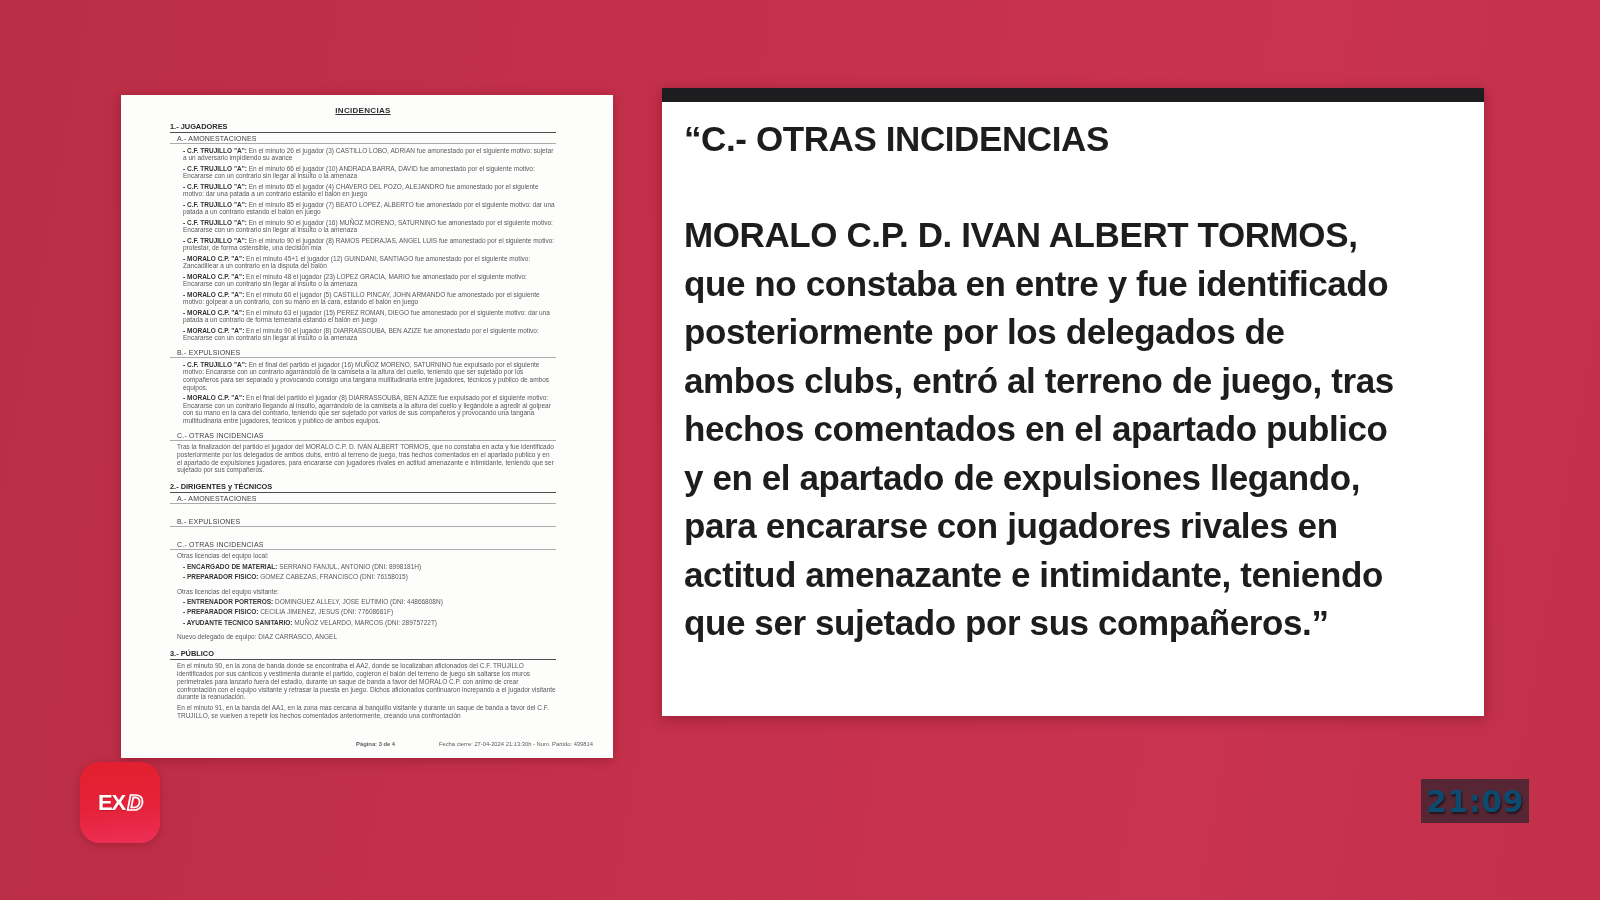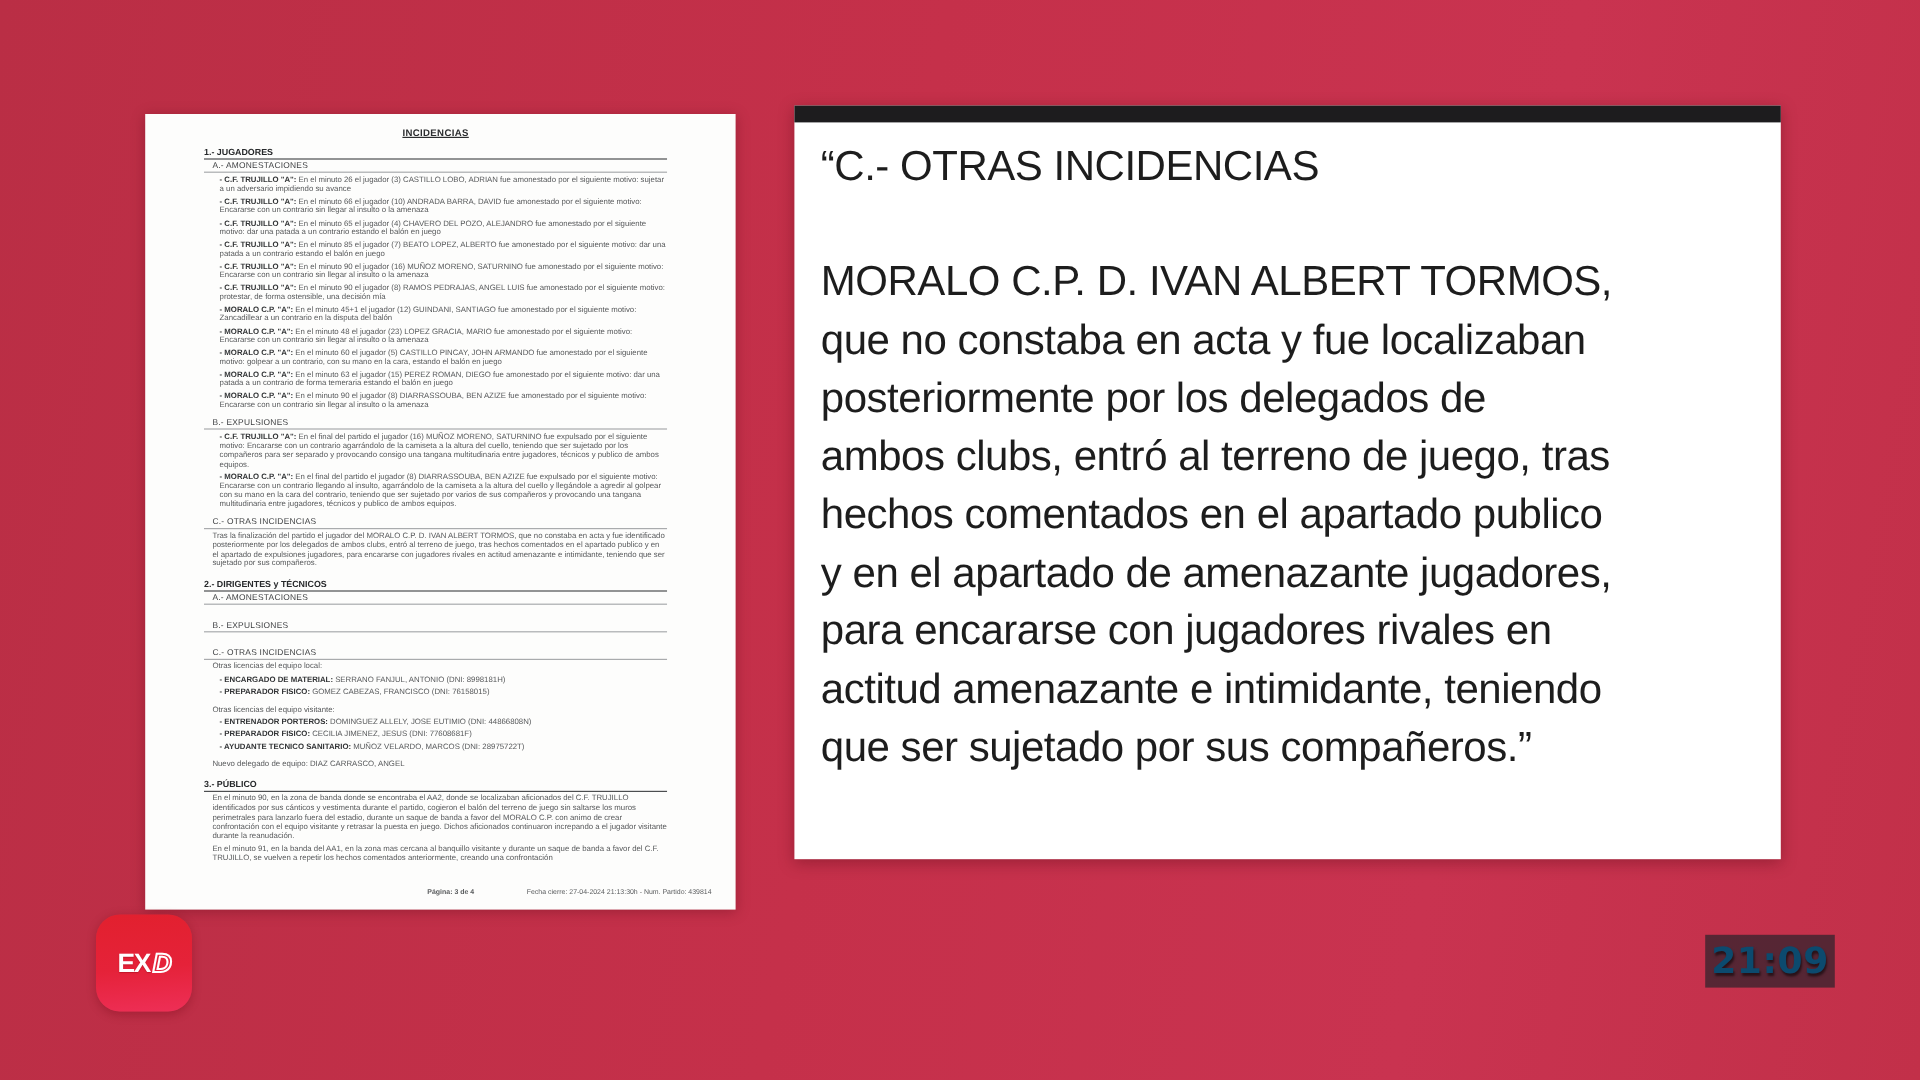--- a/index.html
+++ b/index.html
@@ -50,21 +50,21 @@
   .doc-footer {
     position:absolute; left:49px; right:20px; bottom:9px; height:8px;
     font-size:5.8px; color:#5a5c5e;
   }
   .doc-footer .pg { position:absolute; left:44%; font-weight:bold; }
   .doc-footer .meta { position:absolute; right:0; }
 
   
   .quote-panel {
     position:absolute; left:662px; top:88px; width:822px; height:628px;
-    background:#ffffff; box-shadow: 0 3px 12px rgba(90,10,22,0.4);
+    background:#ffffff; box-shadow: 0 3px 12px rgba(90,10,22,0.4); font-weight: bold;
   }
   .quote-topbar { height:14px; background:#1d1c1e; }
   .quote-body { padding:13px 18px 0 22px; }
   .quote-heading {
     font-size:35px; line-height:48px; color:#1d1d1d;
     letter-spacing:-0.4px; margin-bottom:48px; white-space:nowrap;
   }
   .quote-line {
     font-size:35px; line-height:48.5px; color:#1d1d1d;
     letter-spacing:-0.4px; white-space:nowrap;
@@ -145,25 +145,25 @@
       <span class="meta">Fecha cierre: 27-04-2024 21:13:30h  -  Num. Partido: 439814</span>
     </div>
   </div>
 
   <div class="quote-panel">
     <div class="quote-topbar"></div>
     <div class="quote-body">
       <div class="quote-heading">“C.- OTRAS INCIDENCIAS</div>
       <div>
           <div class="quote-line">MORALO C.P. D. IVAN ALBERT TORMOS,</div>
-          <div class="quote-line">que no constaba en acta y fue localizaban</div>
+          <div class="quote-line">que no constaba en entre y fue identificado</div>
           <div class="quote-line">posteriormente por los delegados de</div>
           <div class="quote-line">ambos clubs, entró al terreno de juego, tras</div>
           <div class="quote-line">hechos comentados en el apartado publico</div>
-          <div class="quote-line">y en el apartado de amenazante jugadores,</div>
+          <div class="quote-line">y en el apartado de expulsiones llegando,</div>
           <div class="quote-line">para encararse con jugadores rivales en</div>
           <div class="quote-line">actitud amenazante e intimidante, teniendo</div>
           <div class="quote-line">que ser sujetado por sus compañeros.”</div>
         </div>
     </div>
   </div>
 
   <div class="exd-logo">
     <span class="exd-text"><span>EX</span><span class="exd-d">D</span></span>
   </div>

